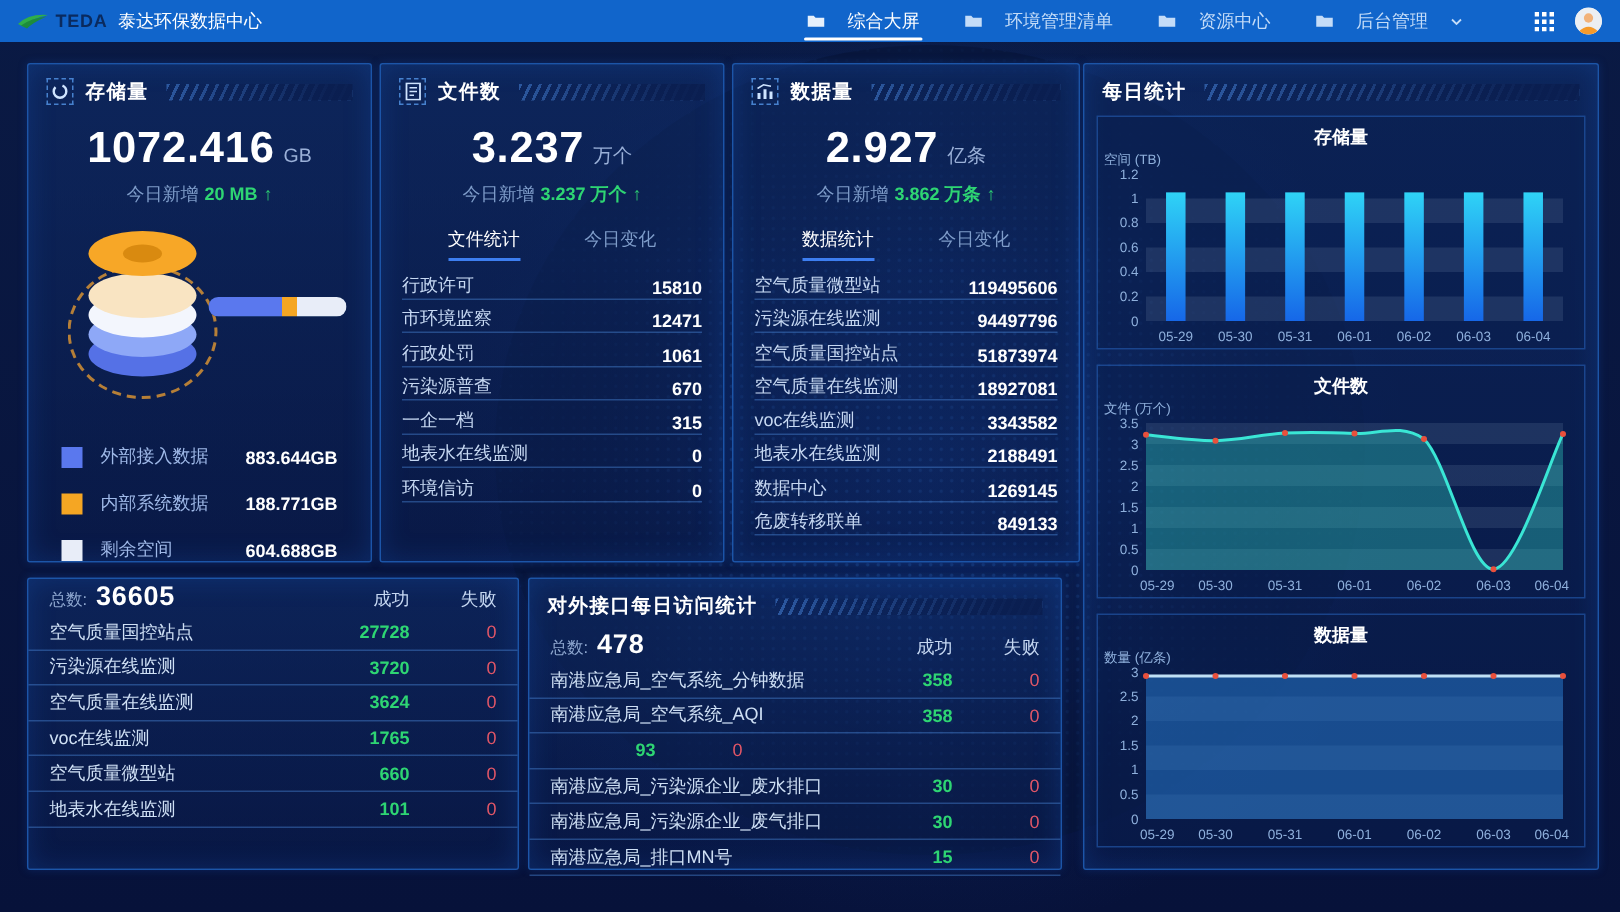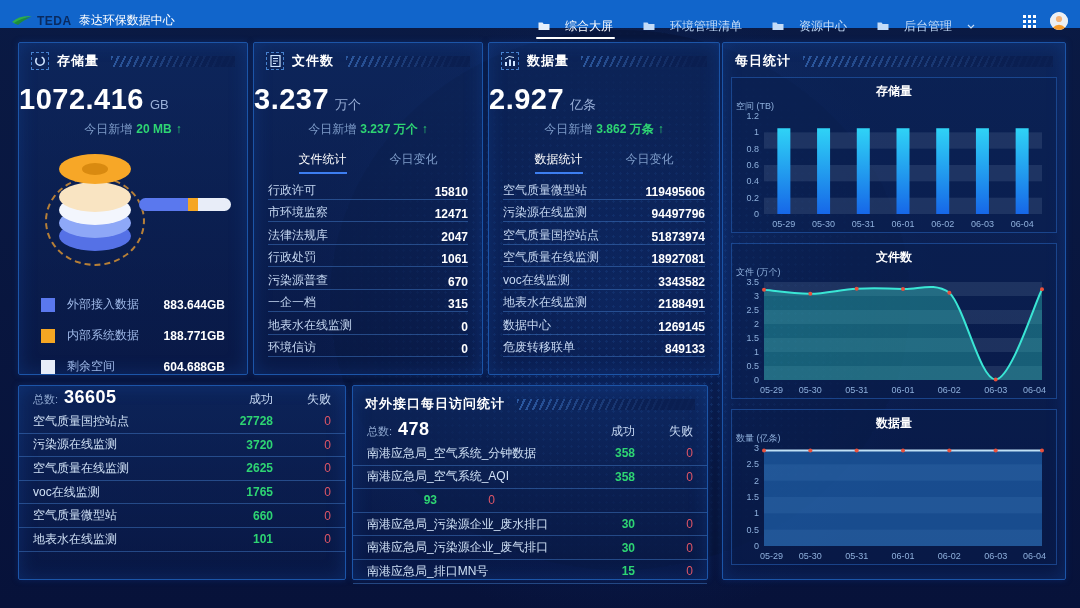--- a/index.html
+++ b/index.html
@@ -4,21 +4,21 @@
 <style>
   html,body{margin:0;padding:0;}
   body{width:1080px;height:608px;overflow:hidden;background:#06102e;font-family:"Liberation Sans","DejaVu Sans",sans-serif;}
   .stage{position:relative;width:1080px;height:608px;overflow:hidden;
     background:radial-gradient(circle at 620px 310px, rgba(22,70,160,0.35), rgba(6,16,46,0) 46%),linear-gradient(#0a1a44,#07123a);}
   
   .globe{position:absolute;left:330px;top:30px;width:580px;height:540px;border-radius:50%;
     background-image:radial-gradient(rgba(56,128,220,0.28) 1px, transparent 1.4px);background-size:7px 7px;
     box-shadow:inset 0 0 130px 95px #081539;opacity:.8;z-index:0;}
   
-  .navbar{position:absolute;top:0;left:0;right:0;height:28px;background:#1165cb;display:flex;align-items:flex-start;padding:12px 12px;z-index:6;box-sizing:border-box;}
+  .navbar{position:absolute;top:0;left:0;right:0;height:28px;background:#1165cb;display:flex;align-items:center;padding:12px 12px;z-index:6;box-sizing:border-box;}
   .brand{display:flex;align-items:center;gap:5px;}
   .brand-teda{font-size:12px;font-weight:800;color:#0a2a5e;letter-spacing:.5px;}
   .brand-title{font-size:12px;color:#fff;margin-left:2px;}
   .nav-menu{display:flex;gap:30px;margin-left:auto;margin-right:48px;height:28px;}
   .nav-item{position:relative;display:flex;align-items:center;gap:15px;color:#c4dcf8;font-size:12px;cursor:pointer;}
   .nav-item.active{color:#fff;}
   .nav-item.active::after{content:'';position:absolute;left:-2px;right:-2px;bottom:1px;height:2px;background:#fff;border-radius:1px;}
   .nav-right{display:flex;align-items:center;gap:14px;}
   .avatar{width:18px;height:18px;border-radius:50%;overflow:hidden;background:#e9edf2;}
   
@@ -31,21 +31,21 @@
   #p-daily{left:722px;top:42px;width:344px;height:538px;}
   #p-external{left:18px;top:385px;width:328px;height:195px;}
   #p-api{left:352px;top:385px;width:356px;height:195px;}
   .panel-head{display:flex;align-items:center;gap:8px;padding:9px 12px 5px;}
   .panel-title{font-size:13px;font-weight:bold;color:#fff;letter-spacing:1px;white-space:nowrap;}
   .head-icon{width:18px;height:18px;border:1px dashed rgba(90,160,245,.75);display:flex;align-items:center;justify-content:center;box-sizing:border-box;}
   .stripes{flex:1;height:11px;margin-left:4px;position:relative;
     background:repeating-linear-gradient(115deg, rgba(70,130,215,0.55) 0 2px, transparent 2px 6px);}
   .stripes::after{content:'';position:absolute;inset:0;background:linear-gradient(to right, transparent 0%, rgba(10,30,80,0.95) 88%);}
   
-  .big-val{margin-top:8px;}
+  .big-val{text-align:center;margin-top:8px;}
   .num{font-size:29px;font-weight:bold;color:#fff;letter-spacing:.5px;}
   .unit{font-size:13px;color:#9ab0d8;margin-left:6px;}
   .delta{text-align:center;font-size:12px;color:#7e9cc9;margin-top:5px;}
   .delta b{color:#2ed573;font-weight:bold;margin-left:4px;}
   
   .disk-wrap{position:relative;height:128px;margin:12px 12px 0;}
   .dash-ring{position:absolute;left:14px;top:26px;width:96px;height:86px;border:2px dashed #f0a030;border-radius:50%;opacity:.75;}
   .disk{position:absolute;left:24px;top:4px;width:80px;height:100px;}
   .disk div{position:absolute;left:4px;width:72px;height:30px;border-radius:50%;}
   .d-o{top:0;height:36px;background:#f7a727;}
@@ -229,24 +229,20 @@
       <span class="tab">今日变化</span>
     </div>
     <div class="table">
         <div class="t-row">
           <span class="t-lbl">行政许可</span>
           <span class="t-val">15810</span>
         </div>
         <div class="t-row">
           <span class="t-lbl">市环境监察</span>
           <span class="t-val">12471</span>
-        </div>
-        <div class="t-row">
-          <span class="t-lbl">法律法规库</span>
-          <span class="t-val">2047</span>
         </div>
         <div class="t-row">
           <span class="t-lbl">行政处罚</span>
           <span class="t-val">1061</span>
         </div>
         <div class="t-row">
           <span class="t-lbl">污染源普查</span>
           <span class="t-val">670</span>
         </div>
         <div class="t-row">
@@ -446,21 +442,21 @@
           <span class="b-s">27728</span>
           <span class="b-f">0</span>
         </div>
         <div class="b-row">
           <span class="b-lbl">污染源在线监测</span>
           <span class="b-s">3720</span>
           <span class="b-f">0</span>
         </div>
         <div class="b-row">
           <span class="b-lbl">空气质量在线监测</span>
-          <span class="b-s">2625</span>
+          <span class="b-s">3624</span>
           <span class="b-f">0</span>
         </div>
         <div class="b-row">
           <span class="b-lbl">voc在线监测</span>
           <span class="b-s">1765</span>
           <span class="b-f">0</span>
         </div>
         <div class="b-row">
           <span class="b-lbl">空气质量微型站</span>
           <span class="b-s">660</span>

